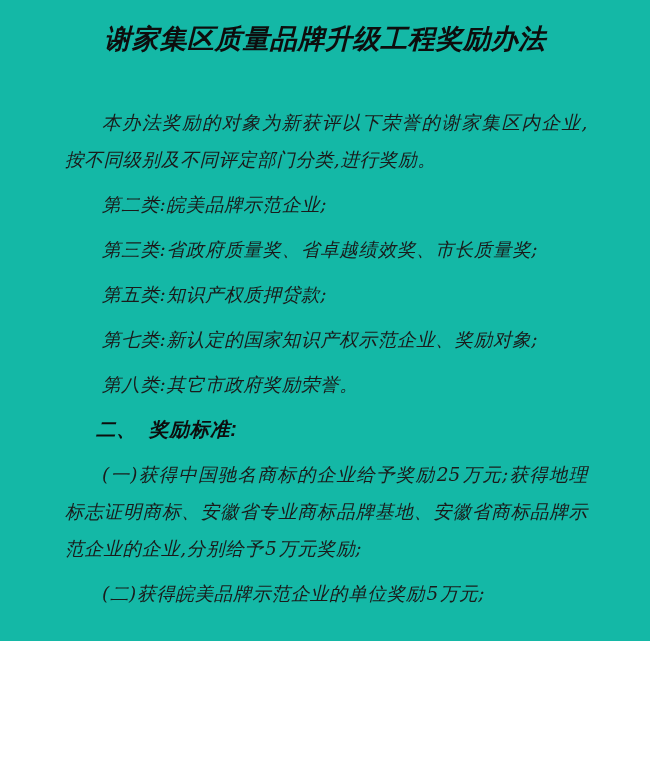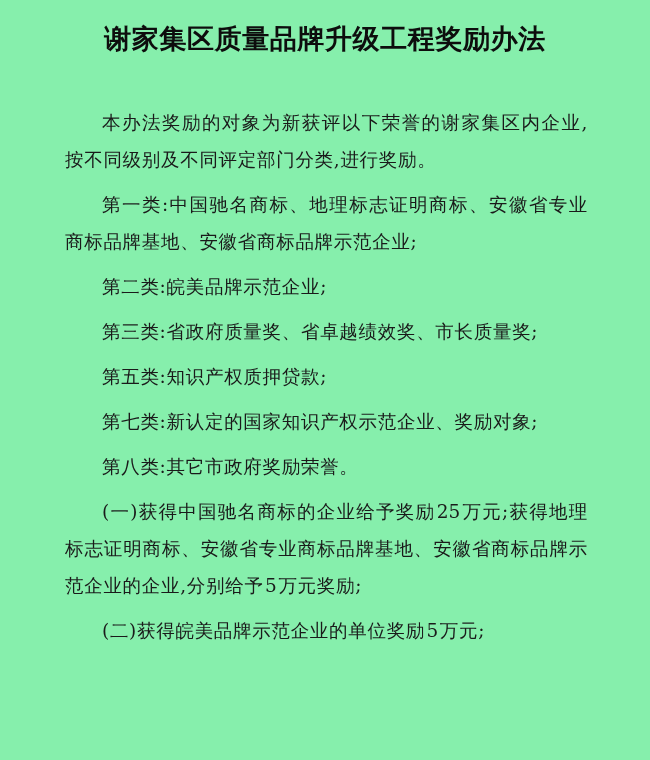--- a/index.html
+++ b/index.html
@@ -12,23 +12,24 @@
     height: 760px;
     overflow: hidden;
     font-family: "DejaVu Serif", serif;
     color: #111111;
     -webkit-font-smoothing: antialiased;
   }
 
   .page {
     position: relative;
     width: 650px;
-    height: 760px;
-    background: #86efac;
+    height: 641px;
+    background: #14b8a6;
     overflow: hidden;
+    font-style: italic;
   }
 
   
   .doc-title {
     margin: 0;
     padding: 0;
     position: absolute;
     top: 21px;
     left: 0;
     width: 650px;
@@ -90,34 +91,34 @@
 
 <div class="page">
 
   <h1 class="doc-title">谢家集区质量品牌升级工程奖励办法</h1>
 
   <div class="body-col">
 
 
     <p class="para indent">本办法奖励的对象为新获评以下荣誉的谢家集区内企业,按不同级别及不同评定部门分类,进行奖励。</p>
 
-    <p class="para indent">第一类:中国驰名商标、地理标志证明商标、安徽省专业商标品牌基地、安徽省商标品牌示范企业;</p>
 
     <p class="para indent">第二类:皖美品牌示范企业;</p>
 
     <p class="para indent">第三类:省政府质量奖、省卓越绩效奖、市长质量奖;</p>
 
 
     <p class="para indent">第五类:知识产权质押贷款;</p>
 
 
     <p class="para indent">第七类:新认定的国家知识产权示范企业、奖励对象;</p>
 
     <p class="para indent">第八类:其它市政府奖励荣誉。</p>
 
+    <p class="section-head">二、  奖励标准:</p>
 
     <p class="para indent">
       <span>(一)</span><span>获得中国驰名商标的企业给予奖励</span><span class="num">25</span><span>万元;获得地理标志证明商标、安徽省专业商标品牌基地、安徽省商标品牌示范企业的企业,分别给予</span><span class="num">5</span><span>万元奖励;</span>
     </p>
 
     <p class="para indent">
       <span>(二)</span><span>获得皖美品牌示范企业的单位奖励</span><span class="num">5</span><span>万元;</span>
     </p>
 
   </div>

